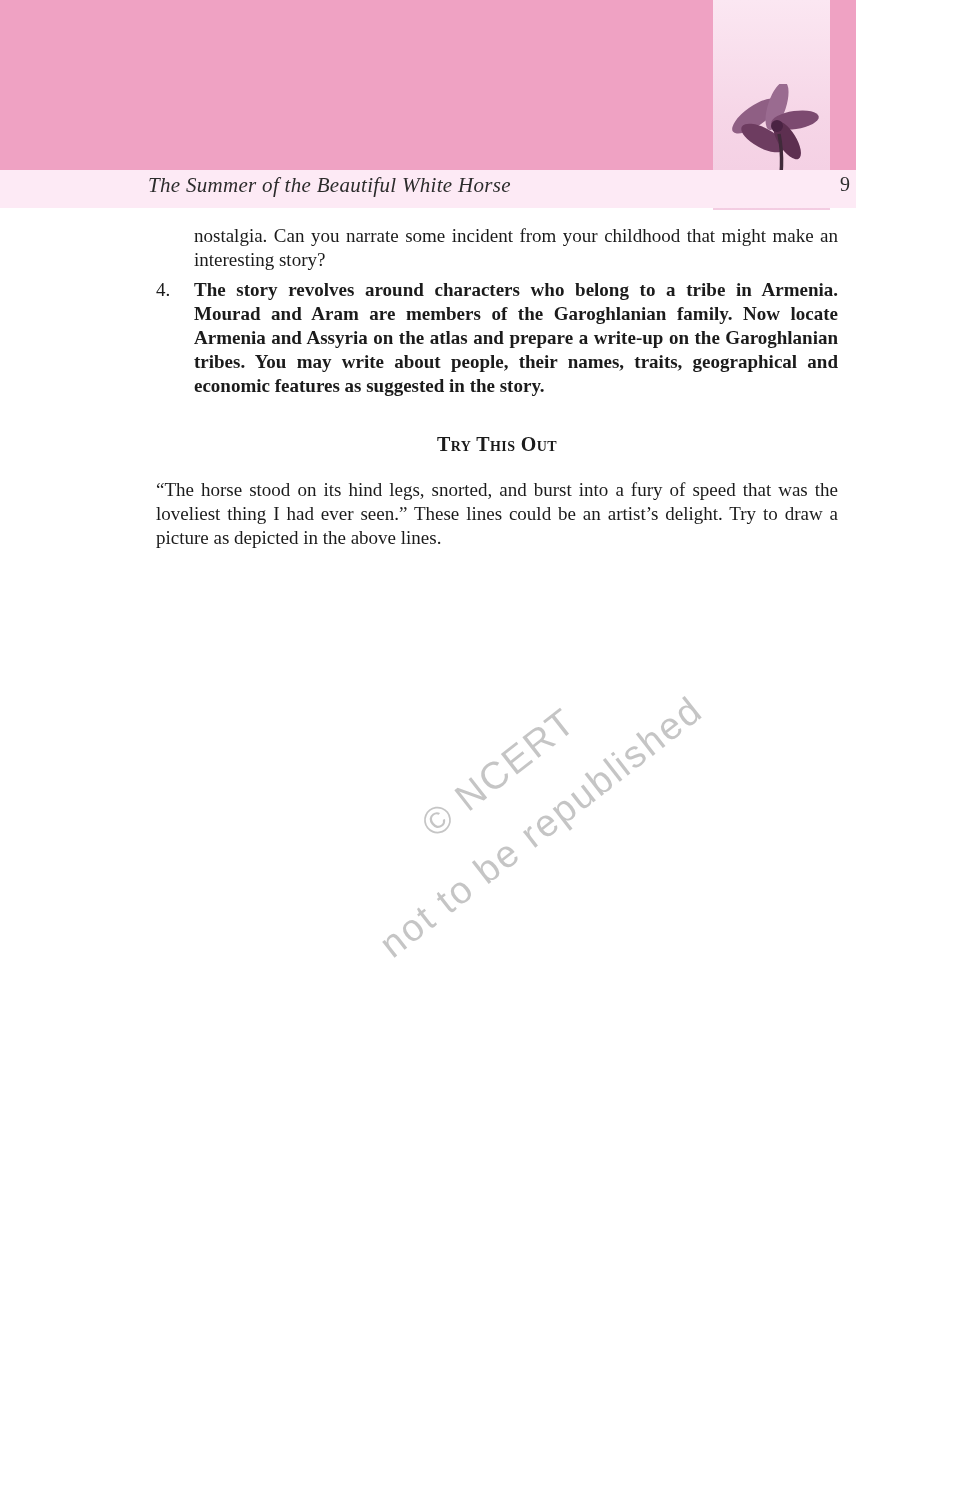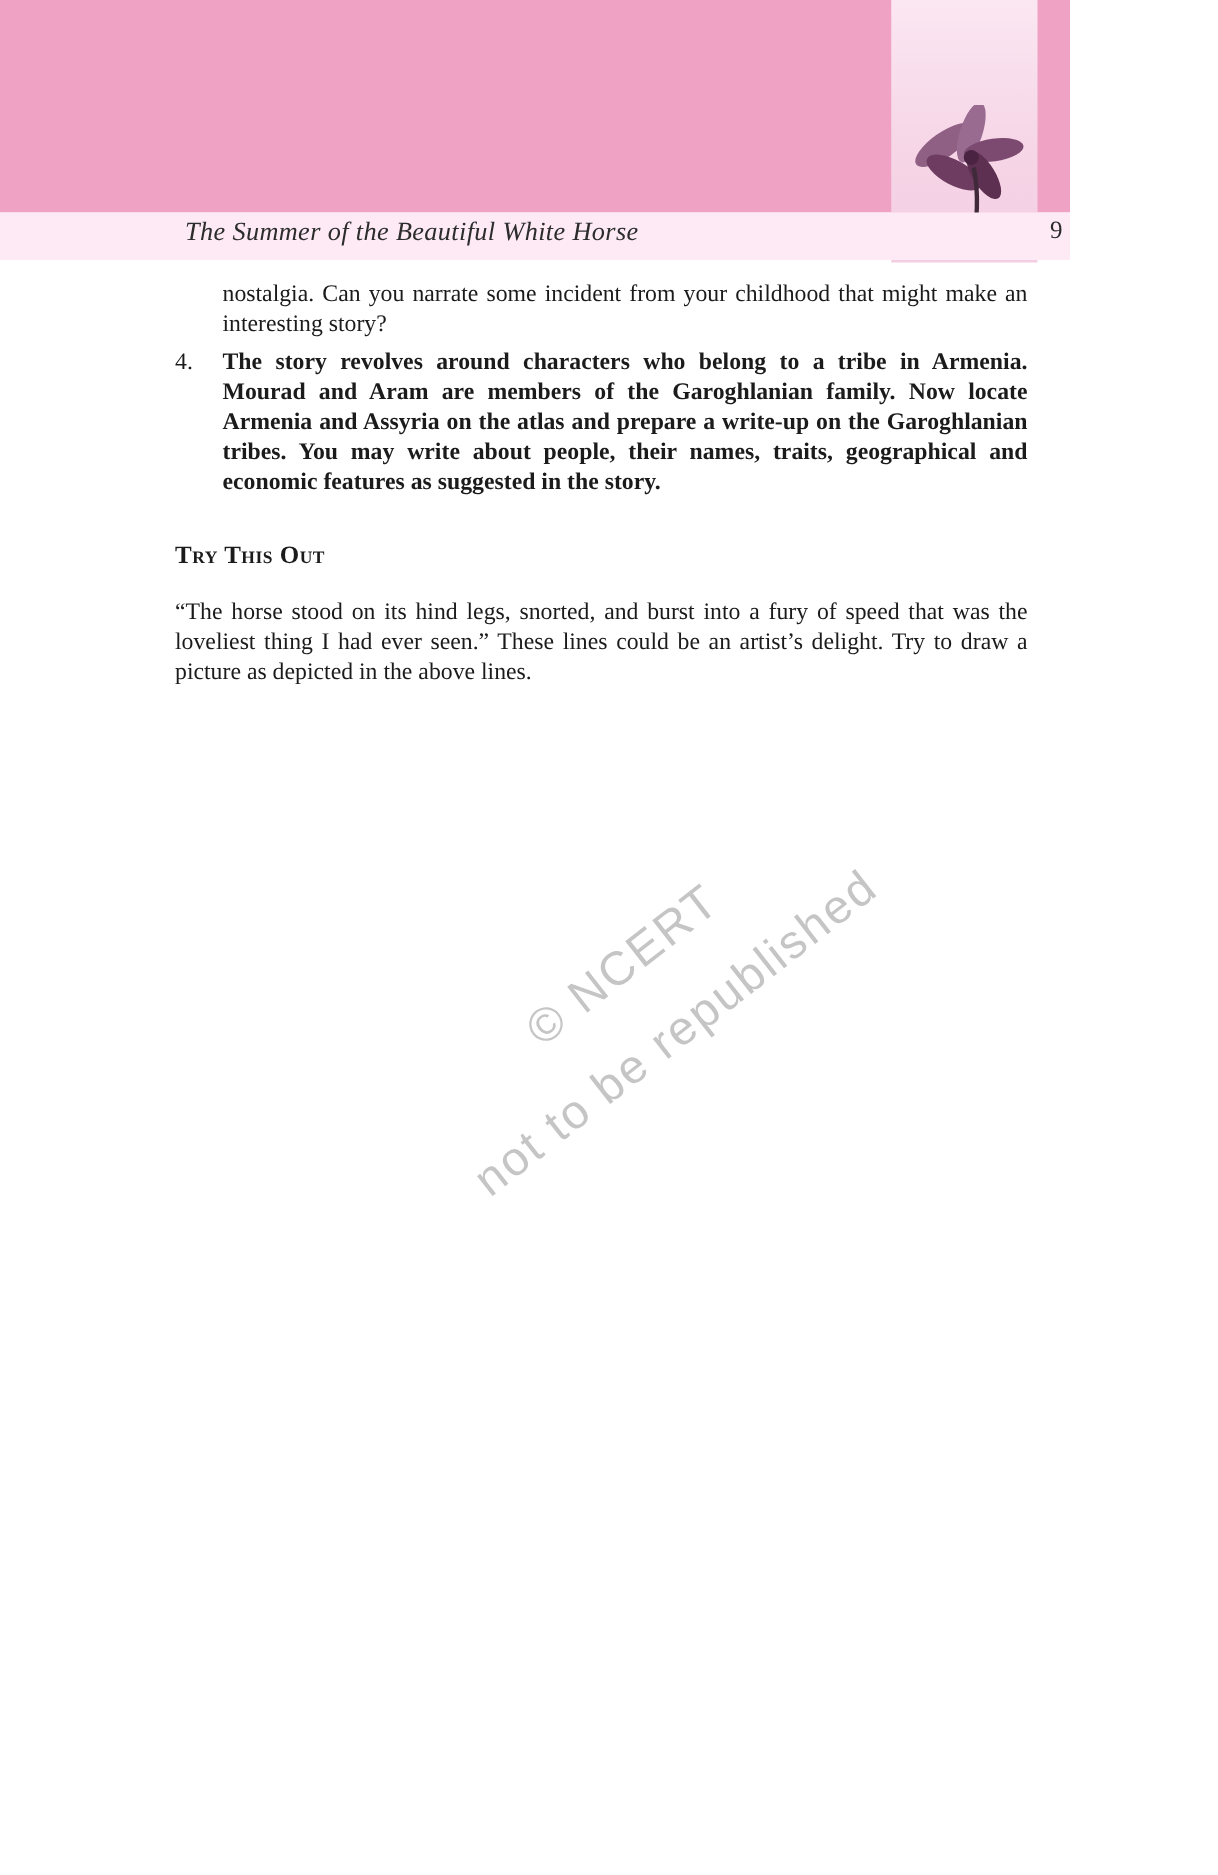--- a/index.html
+++ b/index.html
@@ -52,21 +52,21 @@
   .page-number {
     position: absolute;
     left: 840px; top: 173px;
     font-size: 20px;
     color: #2c2c2c;
   }
 
   
   .content {
     position: absolute;
-    left: 140px; top: 224px;
+    left: 156px; top: 224px;
     width: 682px;
     font-size: 19px;
     line-height: 24px;
     text-align: justify;
   }
   .para-indent {
     margin: 0 0 0 38px;
     text-align: justify;
   }
   .list-item {
@@ -82,21 +82,21 @@
     flex: 1;
     text-align: justify;
     font-weight: bold;
   }
   .section-heading {
     margin-top: 34px;
     font-weight: bold;
     font-variant: small-caps;
     font-size: 20px;
     letter-spacing: 0.4px;
-    text-align: left;
+    text-align: center;
   }
   .quote-para {
     margin-top: 22px;
     text-align: justify;
   }
 
   
   .watermark {
     position: absolute;
     left: 210px; top: 620px;

